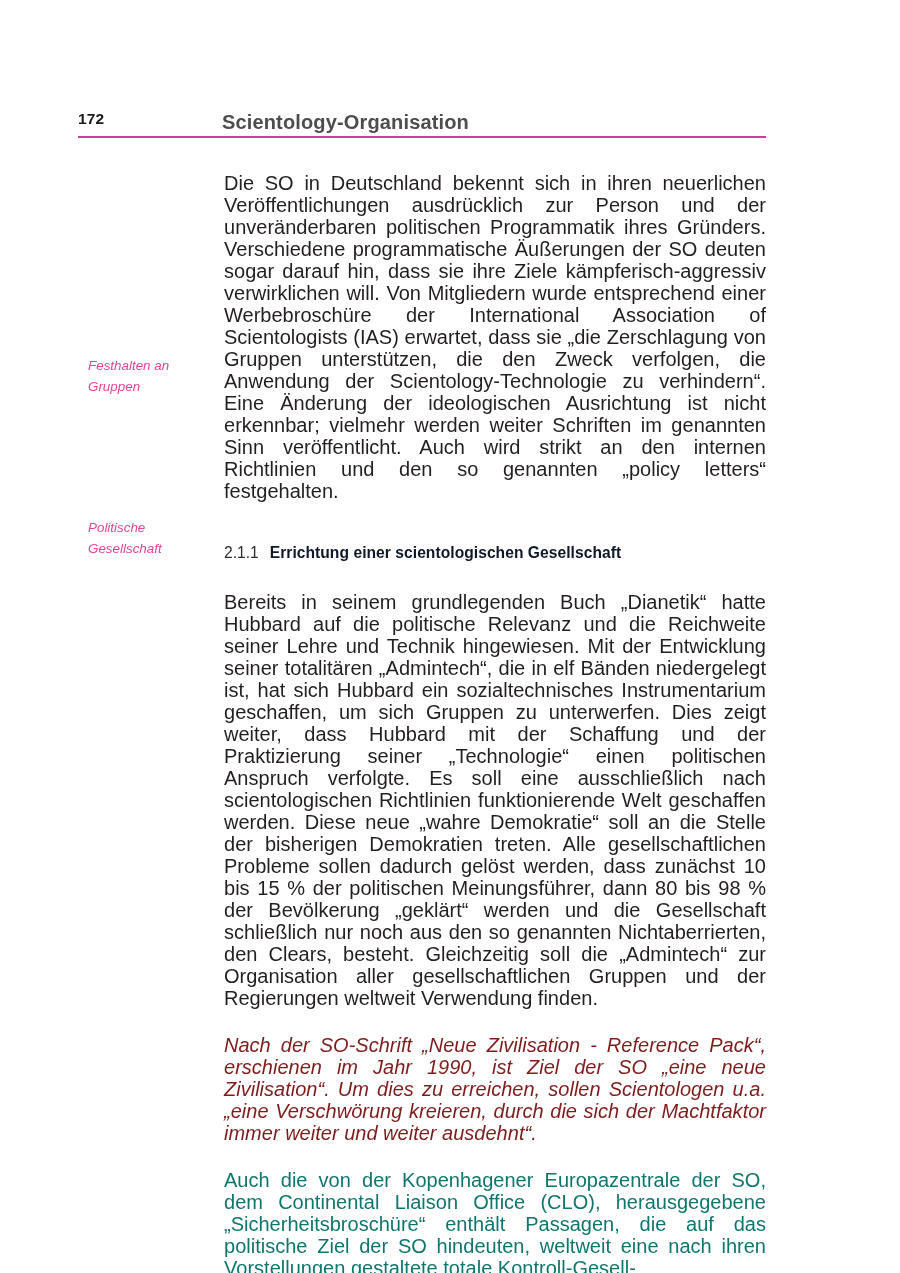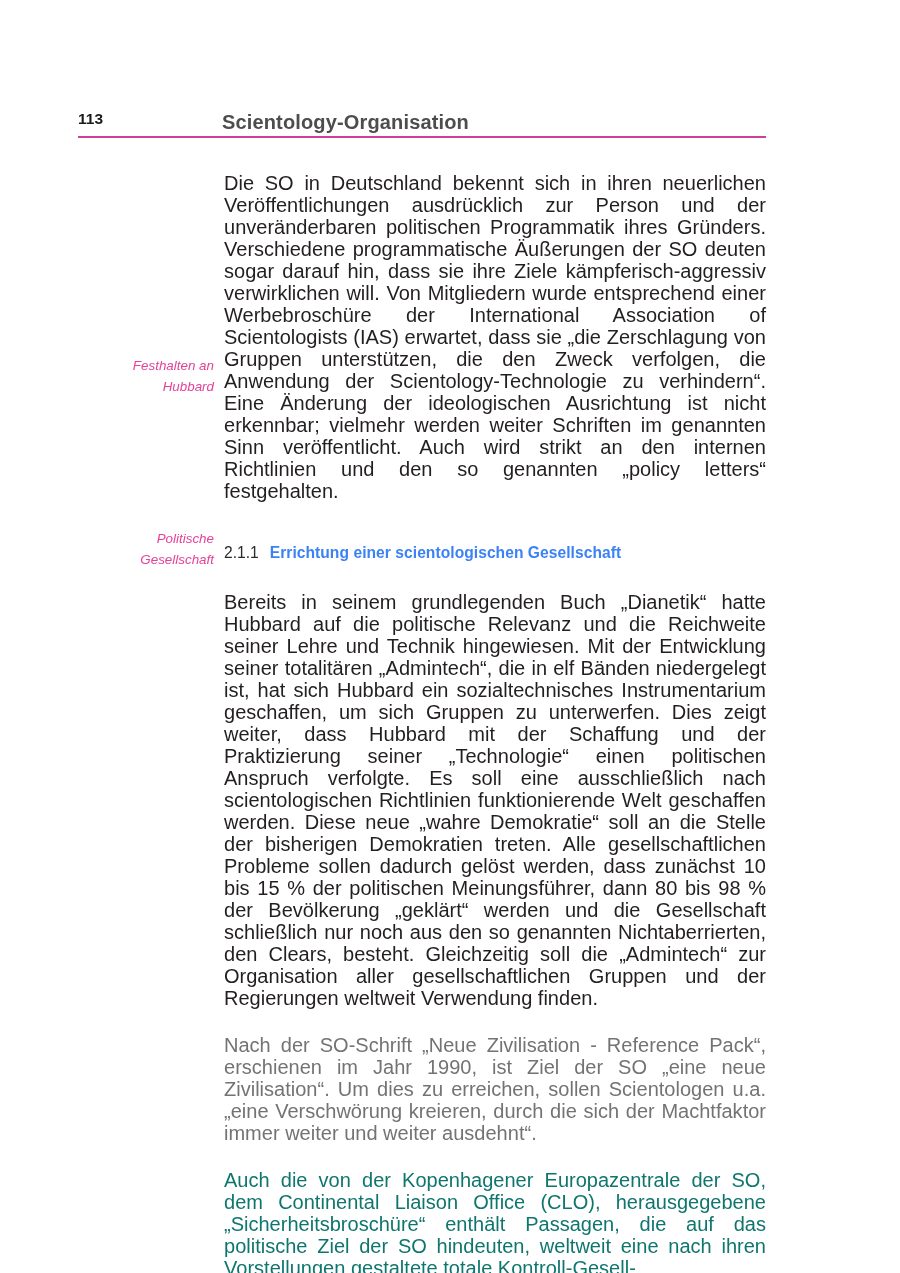--- a/index.html
+++ b/index.html
@@ -93,71 +93,71 @@
 
   .heading .num {
     font-weight: normal;
     color: #2b2b2b;
     margin-right: 11px;
     white-space: nowrap;
   }
 
   .heading .htitle {
     font-weight: bold;
-    color: #3b82f6;
+    color: #0f172a;
     letter-spacing: 0.05px;
   }
 
   
   .marginnote {
     position: absolute;
     left: 88px;
     width: 126px;
     font-size: 13.4px;
     line-height: 21px;
     font-style: italic;
     color: #e4429a;
   }
 
   #marginnote-0 { top: 355px; }
-  #marginnote-1 { top: 528px; text-align: right; }
+  #marginnote-1 { top: 517px; }
 
   .mn-line { display: block; white-space: nowrap; }
 </style>
 </head>
 <body>
 
 <div class="page">
 
   <div class="running-head">
-    <span class="folio">113</span>
+    <span class="folio">172</span>
     <span class="running-title" style="color: rgb(77, 77, 77);">Scientology-Organisation</span>
   </div>
   <div class="head-rule" style="background: rgb(207, 63, 147);"></div>
 
-  <div class="marginnote" id="marginnote-0" style="color: rgb(228, 66, 154); text-align: right;">
+  <div class="marginnote" id="marginnote-0" style="color: rgb(228, 66, 154);">
     <span class="mn-line">Festhalten an</span>
-    <span class="mn-line">Hubbard</span>
+    <span class="mn-line">Gruppen</span>
   </div>
 
   <div class="marginnote" id="marginnote-1" style="color: rgb(228, 66, 154);">
     <span class="mn-line">Politische</span>
     <span class="mn-line">Gesellschaft</span>
   </div>
 
   <div class="column">
 
     <p class="para" style="color: rgb(35, 31, 32);">Die SO in Deutschland bekennt sich in ihren neuerlichen Veröffentlichungen ausdrücklich zur Person und der unveränderbaren politischen Programmatik ihres Gründers. Verschiedene programmatische Äußerungen der SO deuten sogar darauf hin, dass sie ihre Ziele kämpferisch-aggressiv verwirklichen will. Von Mitgliedern wurde entsprechend einer Werbebroschüre der International Association of Scientologists (IAS) erwartet, dass sie „die Zerschlagung von Gruppen unterstützen, die den Zweck verfolgen, die Anwendung der Scientology-Technologie zu verhindern“. Eine Änderung der ideologischen Ausrichtung ist nicht erkennbar; vielmehr werden weiter Schriften im genannten Sinn veröffentlicht. Auch wird strikt an den internen Richtlinien und den so genannten „policy letters“ festgehalten.</p>
 
     <div class="heading">
       <span class="num">2.1.1</span>
       <span class="htitle">Errichtung einer scientologischen Gesellschaft</span>
     </div>
 
     <p class="para" style="margin-top: 0px; color: rgb(35, 31, 32);">Bereits in seinem grundlegenden Buch „Dianetik“ hatte Hubbard auf die politische Relevanz und die Reichweite seiner Lehre und Technik hingewiesen. Mit der Entwicklung seiner totalitären „Admintech“, die in elf Bänden niedergelegt ist, hat sich Hubbard ein sozialtechnisches Instrumentarium geschaffen, um sich Gruppen zu unterwerfen. Dies zeigt weiter, dass Hubbard mit der Schaffung und der Praktizierung seiner „Technologie“ einen politischen Anspruch verfolgte. Es soll eine ausschließlich nach scientologischen Richtlinien funktionierende Welt geschaffen werden. Diese neue „wahre Demokratie“ soll an die Stelle der bisherigen Demokratien treten. Alle gesellschaftlichen Probleme sollen dadurch gelöst werden, dass zunächst 10 bis 15 % der politischen Meinungsführer, dann 80 bis 98 % der Bevölkerung „geklärt“ werden und die Gesellschaft schließlich nur noch aus den so genannten Nichtaberrierten, den Clears, besteht. Gleichzeitig soll die „Admintech“ zur Organisation aller gesellschaftlichen Gruppen und der Regierungen weltweit Verwendung finden.</p>
 
-    <p class="para" style="color: #737373;">Nach der SO-Schrift „Neue Zivilisation - Reference Pack“, erschienen im Jahr 1990, ist Ziel der SO „eine neue Zivilisation“. Um dies zu erreichen, sollen Scientologen u.a. „eine Verschwörung kreieren, durch die sich der Machtfaktor immer weiter und weiter ausdehnt“.</p>
+    <p class="para" style="color: #7f1d1d; font-style: italic;">Nach der SO-Schrift „Neue Zivilisation - Reference Pack“, erschienen im Jahr 1990, ist Ziel der SO „eine neue Zivilisation“. Um dies zu erreichen, sollen Scientologen u.a. „eine Verschwörung kreieren, durch die sich der Machtfaktor immer weiter und weiter ausdehnt“.</p>
 
     <p class="para" style="color: #0f766e;">Auch die von der Kopenhagener Europazentrale der SO, dem Continental Liaison Office (CLO), herausgegebene „Sicherheitsbroschüre“ enthält Passagen, die auf das politische Ziel der SO hindeuten, weltweit eine nach ihren Vorstellungen gestaltete totale Kontroll-Gesell-</p>
 
   </div>
 
 </div>
 
 </body></html>

